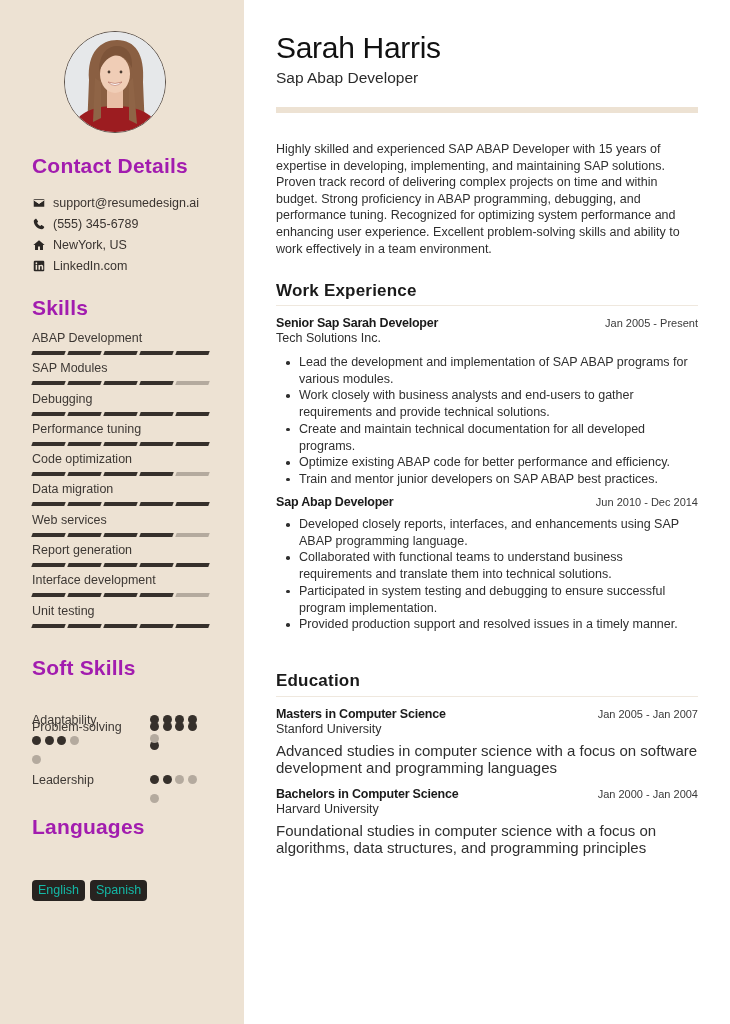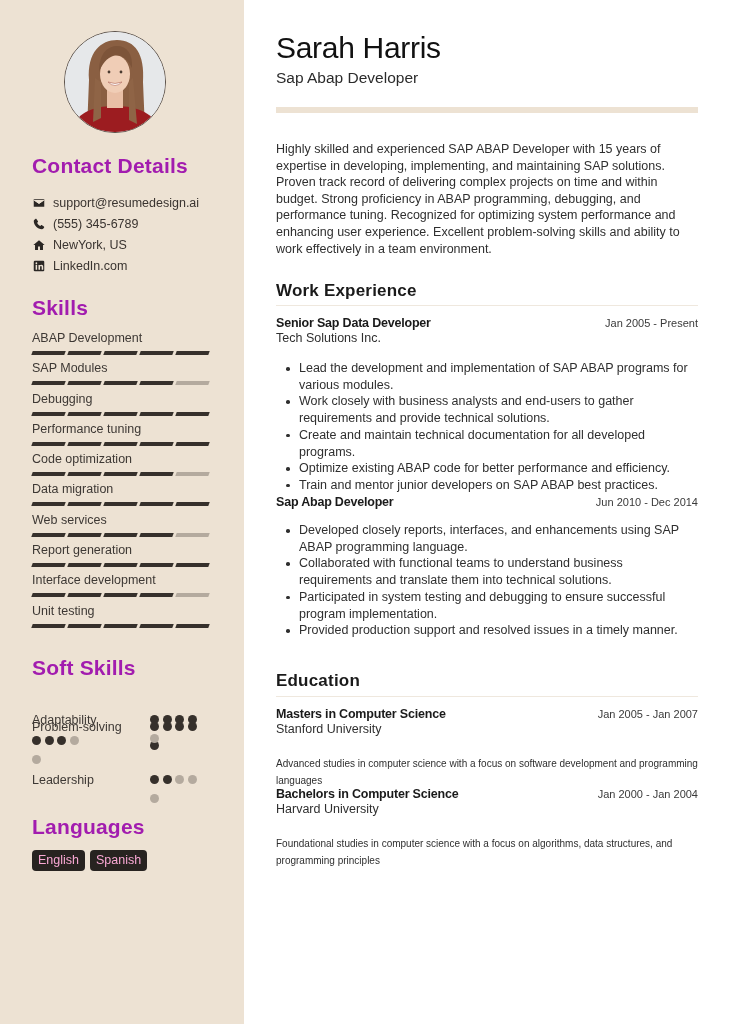--- a/index.html
+++ b/index.html
@@ -55,22 +55,22 @@
     .soft-label { width: 118px; font-size: 12.5px; line-height: 18px; color: #3d3834; }
     .dots { position: relative; width: 60px; }
     .dot {
       position: absolute; width: 9px; height: 9px; border-radius: 50%;
       background: #36302b;
     }
     .dot.off { background: #b4aa9e; }
 
     .lang-list { position: absolute; left: 32px; top: 850px; display: flex; gap: 5px; }
     .lang-chip {
-      background: #272320; color: #f9a8d4; font-size: 12.5px;
-      padding: 3px 6px; border-radius: 4px; line-height: 15px;
+      background: #272320; color: #14b8a6; font-size: 12.5px;
+      padding: 3px 6px; border-radius: 4px; line-height: 15px; margin-top: 30px;
     }
 
     
     .main { position: relative; flex: 1; height: 1024px; }
     .name {
       position: absolute; left: 32px; top: 31px;
       font-size: 30px; color: #111111; font-weight: normal; letter-spacing: -0.3px;
     }
     .job-title {
       position: absolute; left: 32px; top: 69px;
@@ -89,30 +89,30 @@
       letter-spacing: 0.2px;
     }
     .section-rule {
       position: absolute; left: 32px; width: 422px; height: 1px; background: #efe8de;
     }
     .entry { position: absolute; left: 32px; width: 422px; }
     .entry-head { display: flex; justify-content: space-between; align-items: baseline; }
     .entry-title { font-size: 12.5px; font-weight: bold; color: #1a1a1a; letter-spacing: -0.2px; }
     .entry-date { font-size: 11px; color: #3a3a3a; }
     .entry-org { font-size: 12.5px; color: #2f2f2f; line-height: 17px; }
-    .bullets { list-style: none; margin-top: 13px; }
+    .bullets { list-style: none; margin-top: 7px; }
     .bullets li {
       position: relative; padding-left: 23px;
       font-size: 12.5px; line-height: 16.7px; color: #2f2f2f;
     }
     .bullets li::before {
       content: ""; position: absolute; left: 10px; top: 7px;
       width: 3.5px; height: 3.5px; border-radius: 50%; background: #2f2f2f;
     }
-    .entry-desc { font-size: 10px; line-height: 16.7px; color: #2f2f2f; margin-top: 18px; }
+    .entry-desc { font-size: 15px; line-height: 16.7px; color: #2f2f2f; margin-top: 5px; }
   </style>
 </head>
 <body>
 
 <div class="page">
 
   <aside class="sidebar">
 
     <div class="photo-wrap">
       <svg viewBox="0 0 100 100">
@@ -336,21 +336,21 @@
     <div class="job-title">Sap Abap Developer</div>
     <div class="header-rule"></div>
 
     <p class="summary">Highly skilled and experienced SAP ABAP Developer with 15 years of expertise in developing, implementing, and maintaining SAP solutions. Proven track record of delivering complex projects on time and within budget. Strong proficiency in ABAP programming, debugging, and performance tuning. Recognized for optimizing system performance and enhancing user experience. Excellent problem-solving skills and ability to work effectively in a team environment.</p>
 
     <h2 class="section-title" style="top:281px;">Work Experience</h2>
     <div class="section-rule" style="top:305px;"></div>
 
     <div class="entry" style="top:316px;">
       <div class="entry-head">
-        <span class="entry-title">Senior Sap Data Developer</span>
+        <span class="entry-title">Senior Sap Sarah Developer</span>
         <span class="entry-date">Jan 2005 - Present</span>
       </div>
       <div class="entry-org">Tech Solutions Inc.</div>
       <ul class="bullets">
         <li>Lead the development and implementation of SAP ABAP programs for various modules.</li>
         <li>Work closely with business analysts and end-users to gather requirements and provide technical solutions.</li>
         <li>Create and maintain technical documentation for all developed programs.</li>
         <li>Optimize existing ABAP code for better performance and efficiency.</li>
         <li>Train and mentor junior developers on SAP ABAP best practices.</li>
       </ul>

